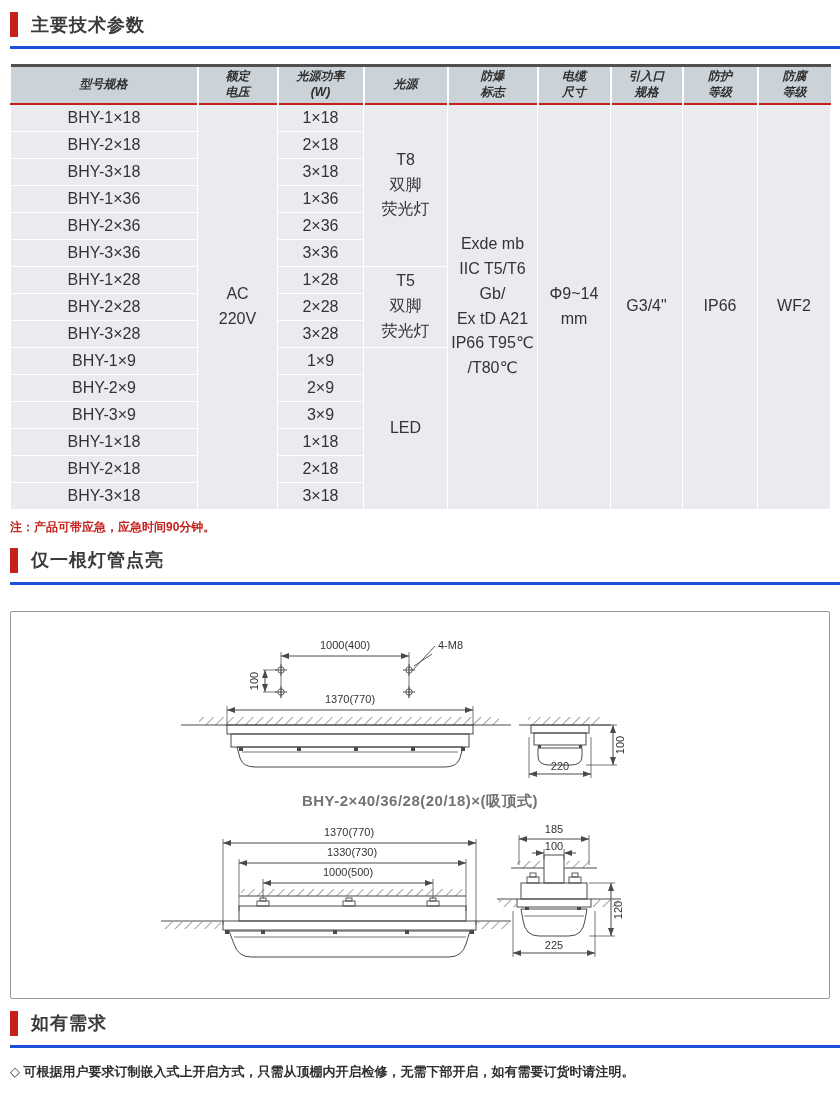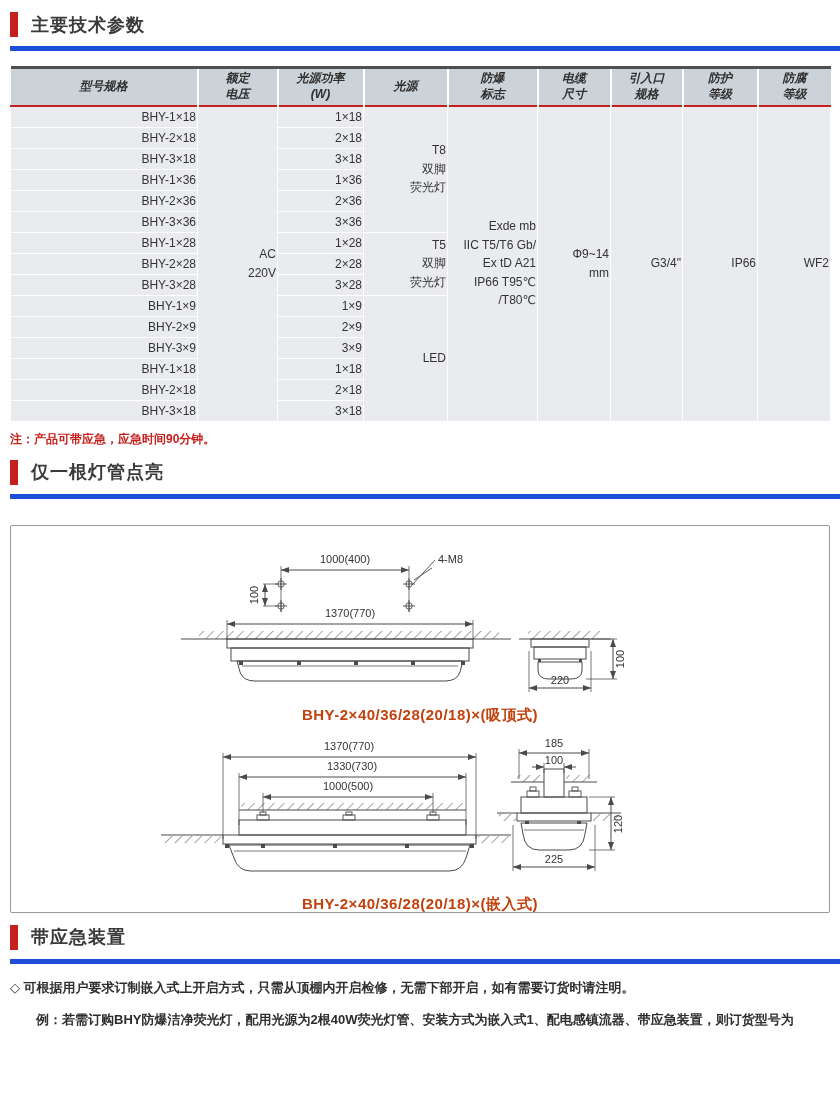--- a/index.html
+++ b/index.html
@@ -4,43 +4,43 @@
 <style>
   :root { --accent:#c5201c; --hdr-bg:#cbd3d9; --row-bg:#e9ebee; --ink:#333; --line:#4a4a4a; }
   * { box-sizing:border-box; }
   html,body { margin:0; padding:0; }
   body {
     width:840px; height:1113px; overflow:hidden; background:#fff;
     font-family:"Liberation Sans","DejaVu Sans",sans-serif; color:var(--ink);
   }
   
   .heading { display:flex; align-items:center; margin:12px 0 0 10px; padding-bottom:9px;
-             border-bottom:5px solid #1d4ed8; }
+             border-bottom:3px solid #1d4ed8; }
   .heading .bar { width:8px; height:25px; background:var(--accent); margin-right:13px; }
   .heading .title { font-size:18px; font-weight:bold; color:#3a3a3a; letter-spacing:1px; }
 
   
   table.spec { border-collapse:collapse; table-layout:fixed; width:820px; margin:15px 10px 0;
                border-top:3px solid #4f4f4f; }
   table.spec thead tr { border-bottom:2px solid var(--accent);font-style:italic; }
   table.spec th { background:var(--hdr-bg); height:38px; font-size:12px; font-weight:bold;
                   color:#2e2e2e; text-align:center; vertical-align:middle; white-space:pre-line;
                   border-left:2px solid #fff; line-height:1.3; }
   table.spec th:first-child { border-left:none; }
   table.spec tbody { border-bottom:1px solid #b0b0b0; }
-  table.spec td { background:var(--row-bg); border:1px solid #fff; height:20px; font-size:12px;
-                  text-align:right; vertical-align:middle; white-space:pre-line; line-height:1.5; }
+  table.spec td { background:var(--row-bg); border:1px solid #fff; height:20px; font-size:16px;
+                  text-align:center; vertical-align:middle; white-space:pre-line; line-height:1.5; }
   table.spec td.span { line-height:1.55; }
 
   .note { margin:9px 0 0 10px; color:var(--accent); font-size:12px; font-weight:bold; }
 
   
   .draw-box { margin:26px 10px 0; border:1px solid #999; border-radius:2px; height:388px;
               padding-top:10px; }
-  .caption { text-align:center; font-size:15px; font-weight:600; color:#c2410c; letter-spacing:.5px; }
+  .caption { text-align:center; font-size:15px; font-weight:600; color:#737373; letter-spacing:.5px; }
   svg text { font-family:"Liberation Sans","DejaVu Sans",sans-serif; font-size:11px; fill:#333;
              stroke:none; }
 
   
   .order-list { margin:15px 10px 0; }
   .order-list p { margin:0 0 14px; font-size:13px; font-weight:600; color:#2d2d2d; }
   .order-list p.example { text-indent:26px; margin-bottom:7px; }
 </style>
 </head>
 <body>
@@ -334,25 +334,23 @@
       <line x1="502" y1="128" x2="584" y2="128" marker-start="url(#ar1)" marker-end="url(#ar1)"></line>
     </g>
     <text x="338" y="11" text-anchor="middle">1370(770)</text>
     <text x="341" y="31" text-anchor="middle">1330(730)</text>
     <text x="337" y="51" text-anchor="middle">1000(500)</text>
     <text x="543" y="8" text-anchor="middle">185</text>
     <text x="543" y="25" text-anchor="middle">100</text>
     <text transform="translate(611,85) rotate(-90)" text-anchor="middle">120</text>
     <text x="543" y="124" text-anchor="middle">225</text>
   </svg>
-  <div class="caption">BHY-2×40/36/28(20/18)×(嵌入式)</div>
 </div>
 
 <div class="heading">
   <span class="bar"></span>
-  <span class="title">带应急装置</span>
+  <span class="title">如有需求</span>
 </div>
 
 <div class="order-list">
   <p>◇ 可根据用户要求订制嵌入式上开启方式，只需从顶棚内开启检修，无需下部开启，如有需要订货时请注明。</p>
-  <p class="example">例：若需订购BHY防爆洁净荧光灯，配用光源为2根40W荧光灯管、安装方式为嵌入式1、配电感镇流器、带应急装置，则订货型号为</p>
 
 </div>
 
 </body></html>

